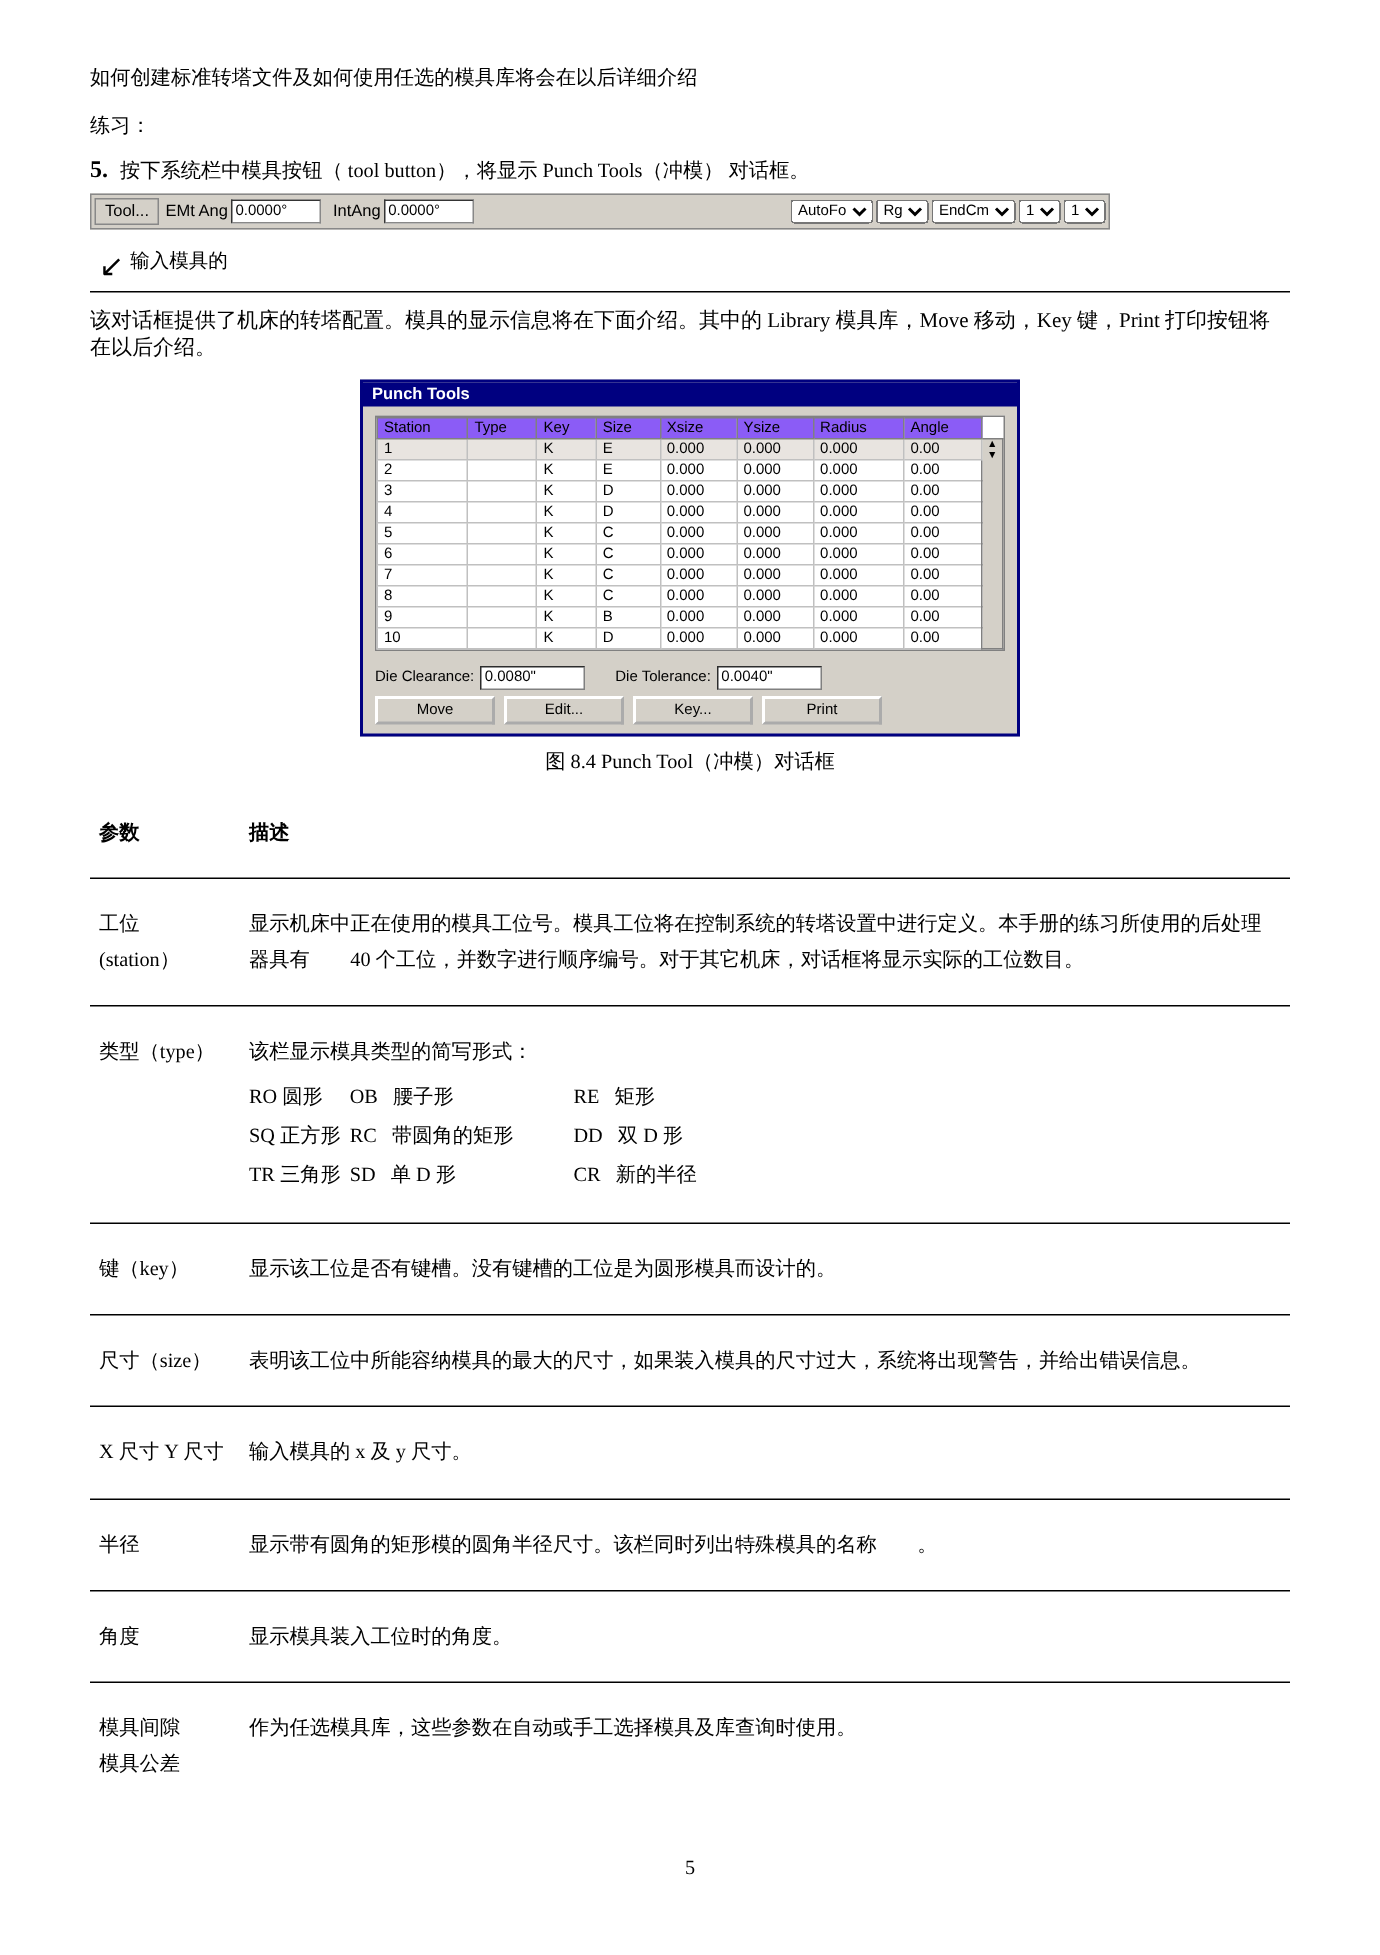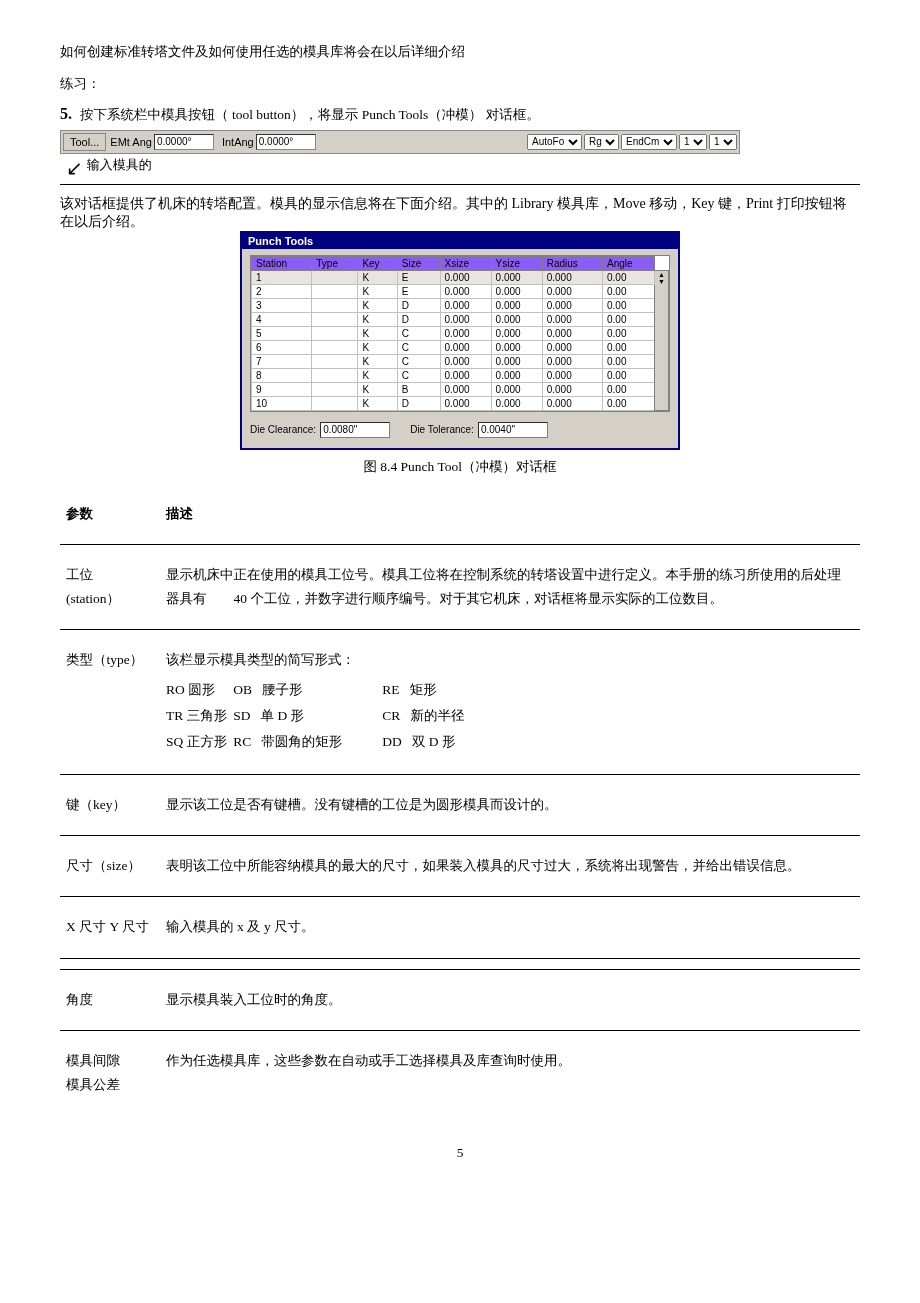--- a/index.html
+++ b/index.html
@@ -29,21 +29,21 @@
       margin-right: 8px;
     }
     .toolbar-mock {
       display: flex;
       align-items: center;
       border: 1px solid #888;
       background: #d4d0c8;
       height: 24px;
       font-size: 11px;
       font-family: Arial, sans-serif;
-      margin: 4px 0 2px 0;
+      margin: 4px 0 12px 0;
       padding: 0 2px;
       width: 680px;
     }
     .toolbar-btn {
       background: #d4d0c8;
       border: 1px solid #888;
       font-size: 11px;
       padding: 1px 6px;
       margin-right: 4px;
       font-family: Arial, sans-serif;
@@ -80,21 +80,21 @@
     }
     .arrow-label {
       display: flex;
       align-items: flex-start;
       margin-bottom: 4px;
       font-size: 13px;
     }
     .dialog-container {
       display: flex;
       justify-content: center;
-      margin: 0 0 8px 0;
+      margin: 12px 0 8px 0;
     }
     .dialog-box {
       border: 2px solid #000080;
       background: #d4d0c8;
       width: 440px;
       font-family: Arial, sans-serif;
       font-size: 11px;
     }
     .dialog-titlebar {
       background: #000080;
@@ -415,20 +415,26 @@
         <div class="clearance-field">
           <span>Die Clearance:</span>
           <input class="clearance-input" type="text" value="0.0080&quot;" style="">
         </div>
         <div class="clearance-field">
           <span>Die Tolerance:</span>
           <input class="clearance-input" type="text" value="0.0040&quot;" style="">
         </div>
       </div>
 
+      <div class="action-buttons-row">
+        <button class="action-btn">Move</button>
+        <button class="action-btn">Edit...</button>
+        <button class="action-btn">Key...</button>
+        <button class="action-btn">Print</button>
+      </div>
     </div>
   </div>
 </div>
 
 <p class="fig-caption">图 8.4    Punch  Tool（冲模）对话框</p>
 
 <div>
 
   <table class="params-table">
     <tbody>
@@ -457,33 +463,33 @@
       <td class="param-desc">
         该栏显示模具类型的简写形式：<br>
         <div style="margin-top:4px;">
           <table style="border-collapse:collapse; font-size:13.5px;">
             <tbody>
                   <tr>
               <td style="padding:1px 6px 1px 0; white-space:nowrap;"><span>RO</span>&nbsp;<span>圆形</span></td>
               <td style="padding:1px 20px 1px 0; white-space:nowrap;"><span>OB</span>&nbsp;&nbsp;&nbsp;<span>腰子形</span></td>
               <td style="padding:1px 20px 1px 0; white-space:nowrap;"></td>
               <td style="padding:1px 6px 1px 0; white-space:nowrap;"><span>RE</span>&nbsp;&nbsp;&nbsp;<span>矩形</span></td>
+            </tr>
+            <tr>
+              <td style="padding:1px 6px 1px 0; white-space:nowrap;"><span>SQ</span>&nbsp;<span>正方形</span></td>
+              <td style="padding:1px 20px 1px 0; white-space:nowrap;"><span>RC</span>&nbsp;&nbsp;&nbsp;<span>带圆角的矩形</span></td>
+              <td style="padding:1px 20px 1px 0; white-space:nowrap;"></td>
+              <td style="padding:1px 6px 1px 0; white-space:nowrap;"><span>DD</span>&nbsp;&nbsp;&nbsp;<span>双 D 形</span></td>
             </tr>
             <tr>
               <td style="padding:1px 6px 1px 0; white-space:nowrap;"><span>TR</span>&nbsp;<span>三角形</span></td>
               <td style="padding:1px 20px 1px 0; white-space:nowrap;"><span>SD</span>&nbsp;&nbsp;&nbsp;<span>单 D 形</span></td>
               <td style="padding:1px 20px 1px 0; white-space:nowrap;"></td>
               <td style="padding:1px 6px 1px 0; white-space:nowrap;"><span>CR</span>&nbsp;&nbsp;&nbsp;<span>新的半径</span></td>
             </tr>
-            <tr>
-              <td style="padding:1px 6px 1px 0; white-space:nowrap;"><span>SQ</span>&nbsp;<span>正方形</span></td>
-              <td style="padding:1px 20px 1px 0; white-space:nowrap;"><span>RC</span>&nbsp;&nbsp;&nbsp;<span>带圆角的矩形</span></td>
-              <td style="padding:1px 20px 1px 0; white-space:nowrap;"></td>
-              <td style="padding:1px 6px 1px 0; white-space:nowrap;"><span>DD</span>&nbsp;&nbsp;&nbsp;<span>双 D 形</span></td>
-            </tr>
           </tbody>
               </table>
         </div>
       </td>
     </tr>
   </tbody>
     </table>
   <div class="divider-line"></div>
 
   <table class="params-table">
@@ -509,20 +515,28 @@
   <table class="params-table">
     <tbody>
         <tr>
       <td class="param-name">X 尺寸  Y 尺寸</td>
       <td class="param-desc">输入模具的  x  及 y 尺寸。</td>
     </tr>
   </tbody>
     </table>
   <div class="divider-line"></div>
 
+  <table class="params-table">
+    <tbody>
+        <tr>
+      <td class="param-name">半径</td>
+      <td class="param-desc">显示带有圆角的矩形模的圆角半径尺寸。该栏同时列出特殊模具的名称&nbsp;&nbsp;&nbsp;&nbsp;&nbsp;&nbsp;&nbsp;&nbsp;。</td>
+    </tr>
+  </tbody>
+    </table>
   <div class="divider-line"></div>
 
   <table class="params-table">
     <tbody>
         <tr>
       <td class="param-name">角度</td>
       <td class="param-desc">显示模具装入工位时的角度。</td>
     </tr>
   </tbody>
     </table>

